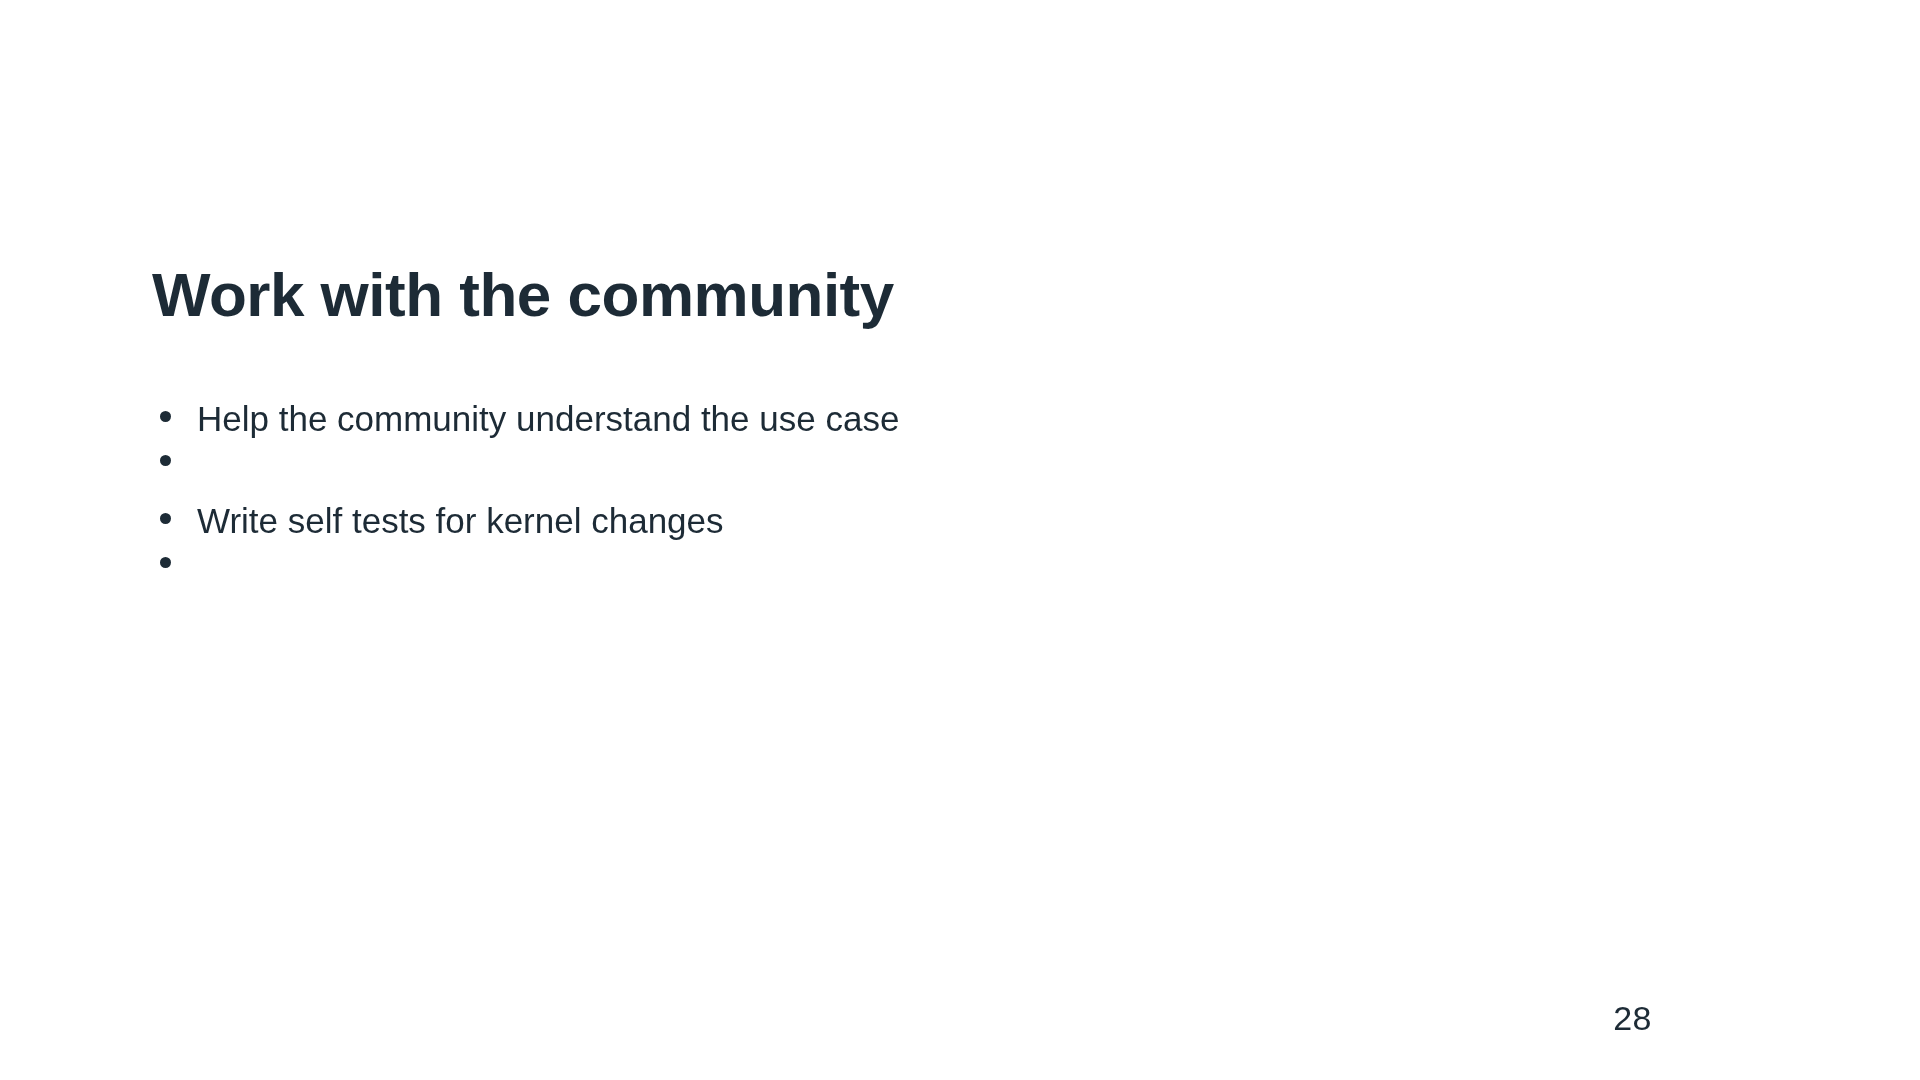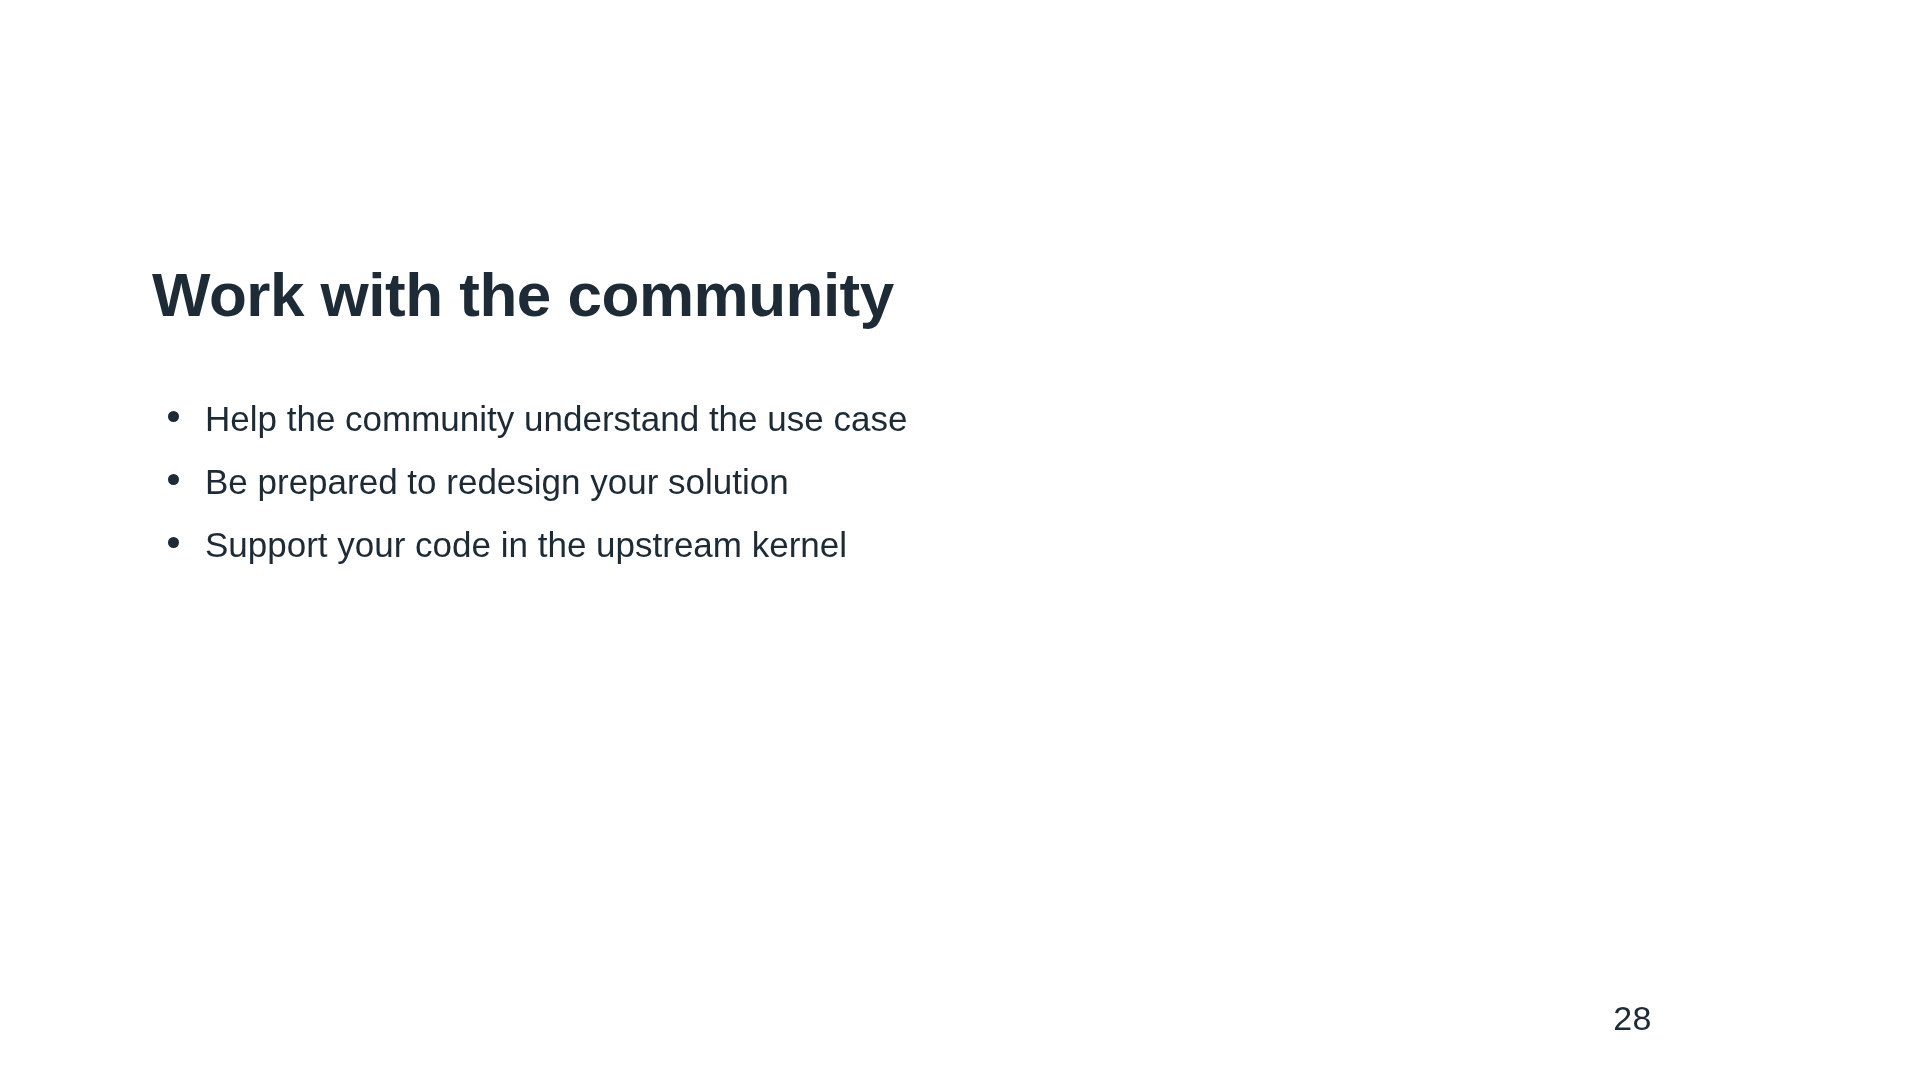--- a/index.html
+++ b/index.html
@@ -38,21 +38,21 @@
     font-weight: 600;
     letter-spacing: -0.5px;
     line-height: 1.08;
     color: #1d2b36;
     margin: 0;
     white-space: nowrap;
   }
 
   #bullet-list {
     list-style: none;
-    margin: 16px;
+    margin: 8px;
     padding: 0;
     margin-top: 72px;
   }
 
   #bullet-list li {
     display: flex;
     align-items: baseline;
     font-size: 35px;
     line-height: 1.0;
     color: #1d2b36;
@@ -117,25 +117,27 @@
 
     <h1 id="slide-title">Work with the community</h1>
 
     <ul id="bullet-list">
       <li>
         <span class="bullet-dot"></span>
         <span class="bullet-text">Help the community understand the use case</span>
       </li>
       <li>
         <span class="bullet-dot"></span>
-        <span class="bullet-text">Be prepared to redesign your solution</span>
       </li>
       <li>
         <span class="bullet-dot"></span>
-        <span class="bullet-text">Support your code in the upstream kernel</span>
+        <span class="bullet-text">Write self tests for kernel changes</span>
+      </li>
+      <li>
+        <span class="bullet-dot"></span>
       </li>
     </ul>
 
   </div>
 
 
   <div id="page-number">28</div>
 
 </div>
 

